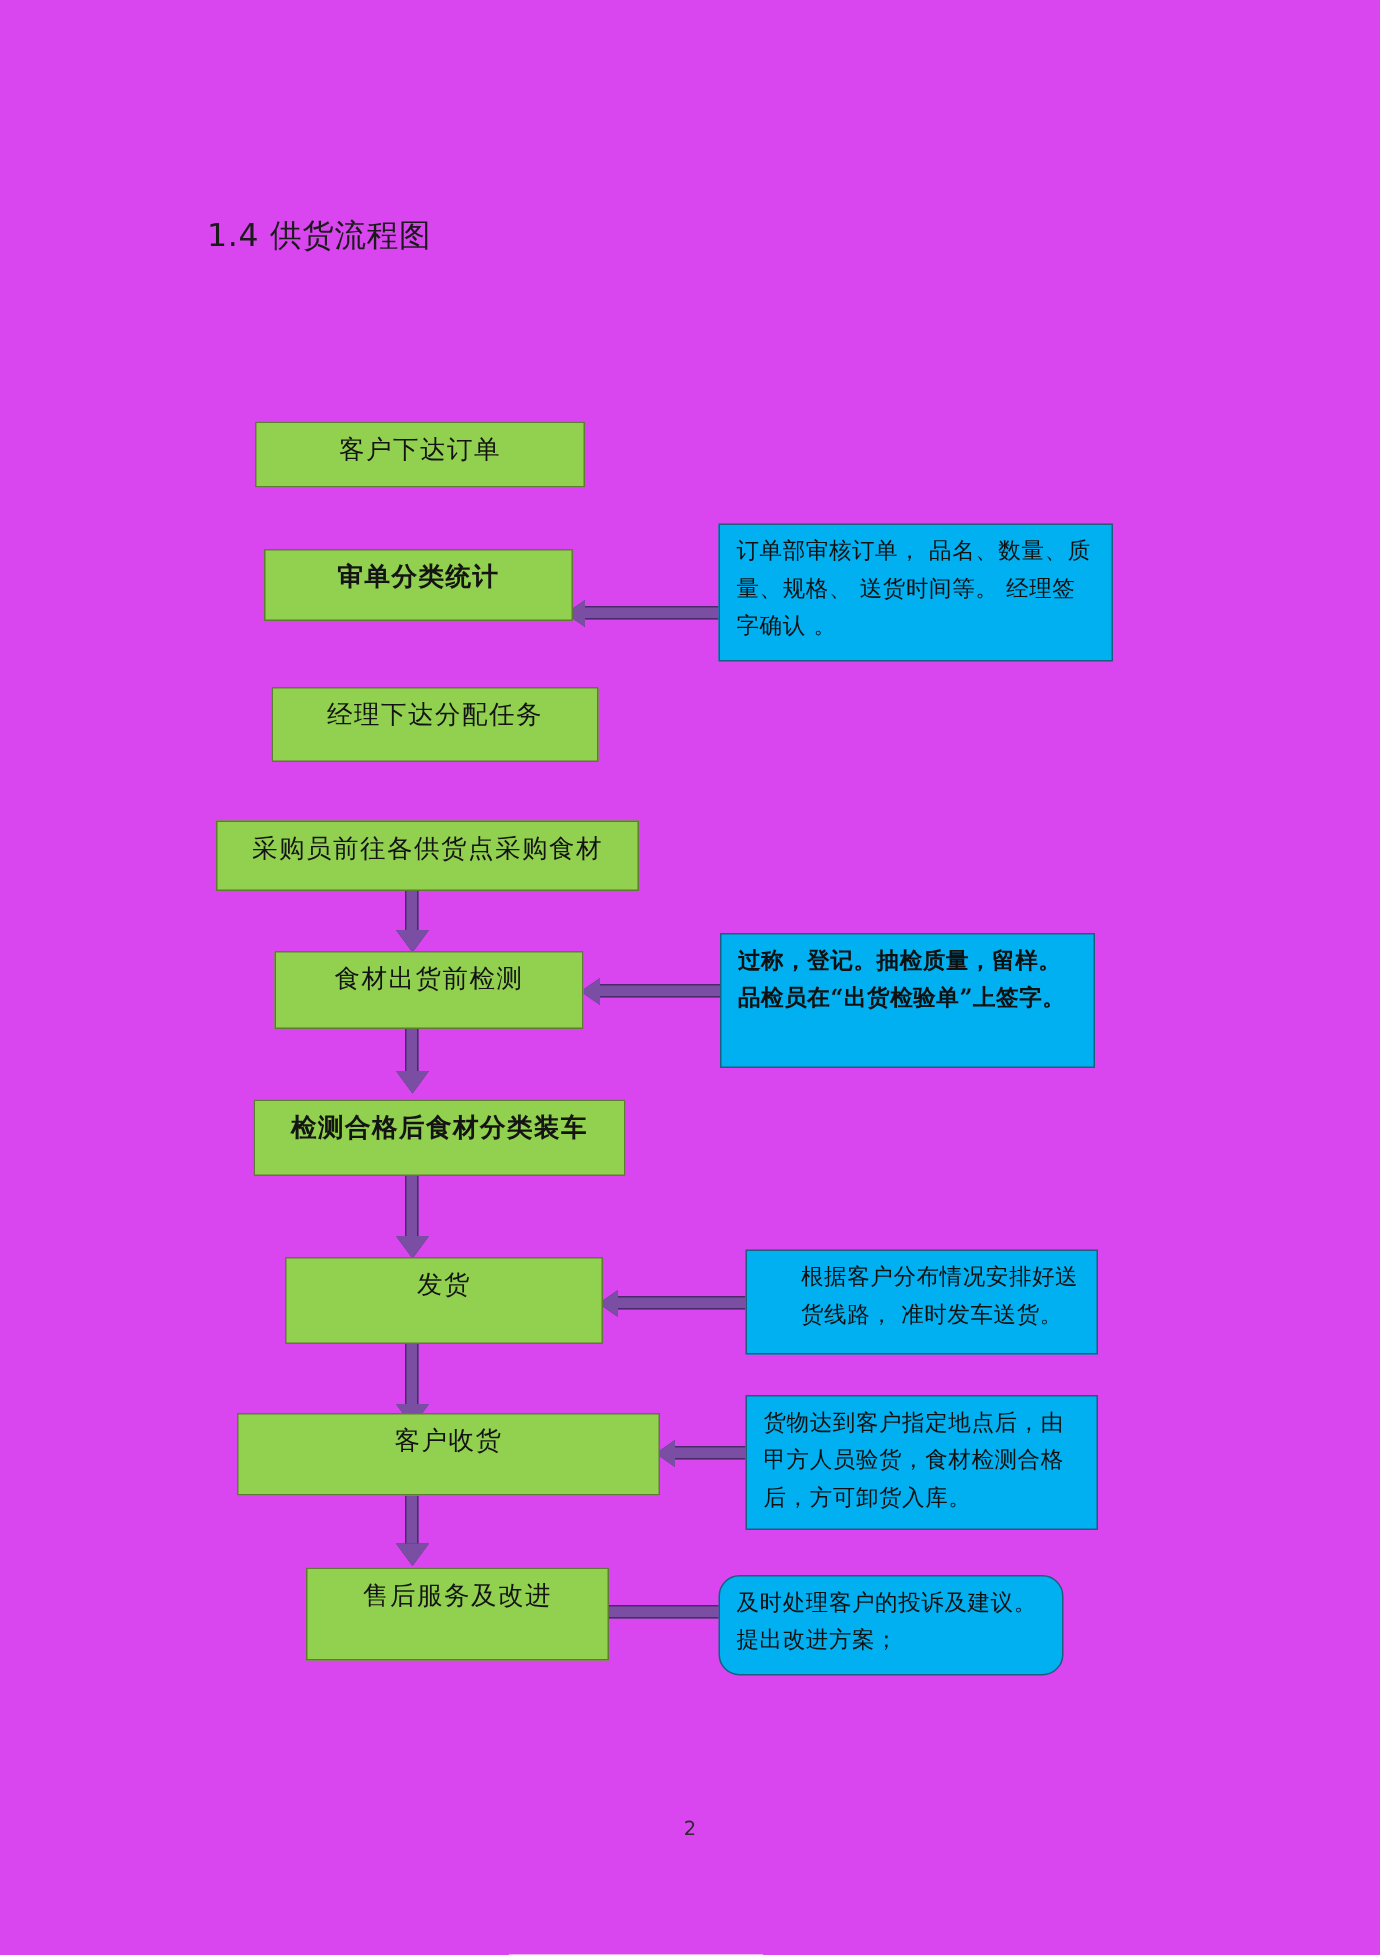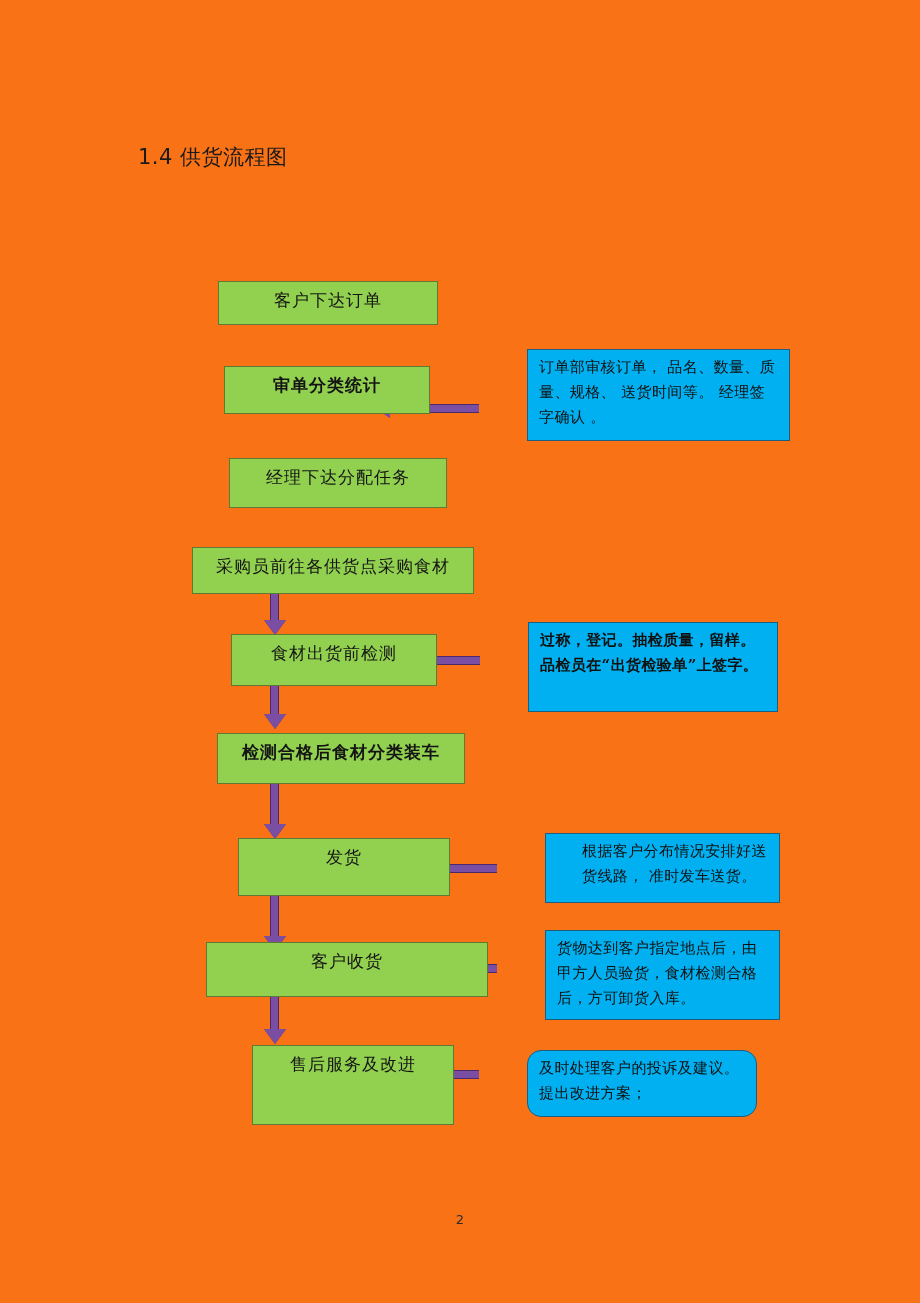--- a/index.html
+++ b/index.html
@@ -7,21 +7,21 @@
     padding: 0;
     background: #ffffff;
   }
   body {
     font-family: "DejaVu Sans", "Liberation Sans", sans-serif;
   }
   #page {
     position: relative;
     width: 920px;
     height: 1303px;
-    background: #f97316;
+    background: #d946ef;
     overflow: hidden;
   }
 
   
   .doc-heading {
     position: absolute;
     left: 138px;
     top: 142px;
     font-size: 21px;
     line-height: 30px;
@@ -32,21 +32,20 @@
   }
 
   
   .node {
     position: absolute;
     box-sizing: border-box;
     display: flex;
     align-items: flex-start;
     justify-content: center;
     z-index: 3;
-    margin-left: 48px;
   }
   .node-green {
     background: #92d050;
     border: 1px solid #5e7a33;
     color: #141414;
     font-size: 17px;
     line-height: 22px;
     padding-top: 7px;
     text-align: center;
     letter-spacing: 1px;
@@ -176,21 +175,21 @@
 
   <div class="node node-blue" style="left:497px; top:930px; width:235px; height:90px;">
     <span class="txt">货物达到客户指定地点后，由甲方人员验货，食材检测合格后，方可卸货入库。</span>
   </div>
   <div class="h-conn" style="left:450px; top:964px; width:47px;"></div>
   <div class="h-head" style="left:437px; top:960px;"></div>
 
   <div class="v-conn" style="left:270px; top:997px; height:34px;"></div>
   <div class="v-head" style="left:264px; top:1029px;"></div>
 
-  <div class="node node-green" style="left:204px; top:1045px; width:202px; height:80px;">售后服务及改进</div>
+  <div class="node node-green" style="left:204px; top:1045px; width:202px; height:62px;">售后服务及改进</div>
 
   <div class="node node-blue" style="left:479px; top:1050px; width:230px; height:67px;border-radius:14px;">
     <span class="txt">及时处理客户的投诉及建议。提出改进方案；</span>
   </div>
   <div class="h-conn" style="left:406px; top:1070px; width:73px;"></div>
   <div class="h-head" style="left:393px; top:1066px;"></div>
 
   <div class="page-number">2</div>
 
 </div>

